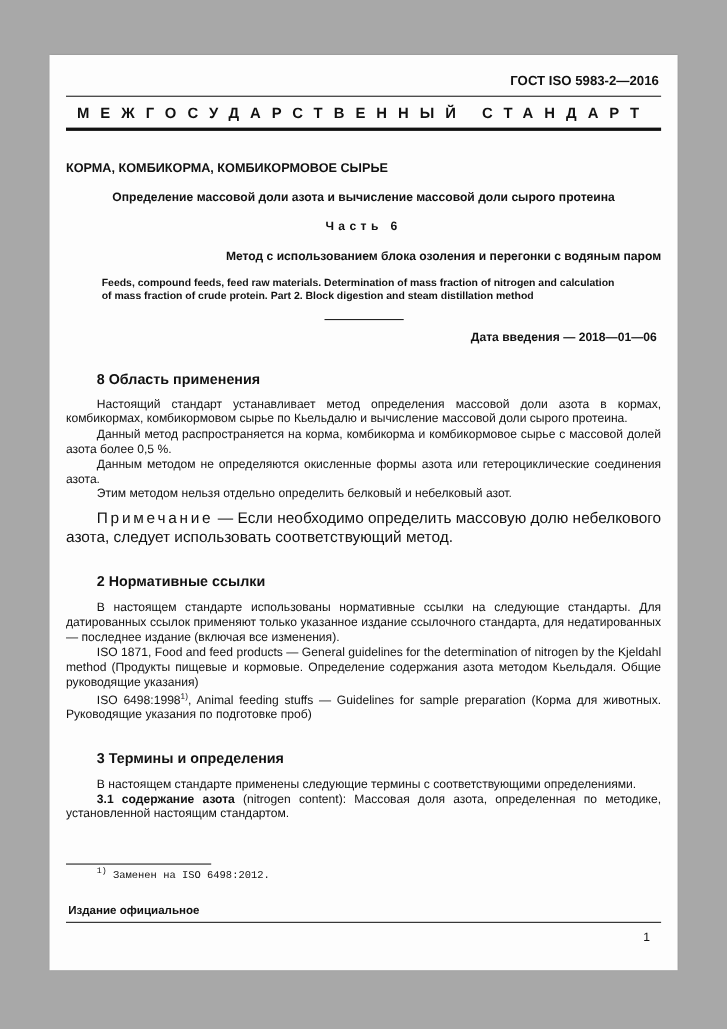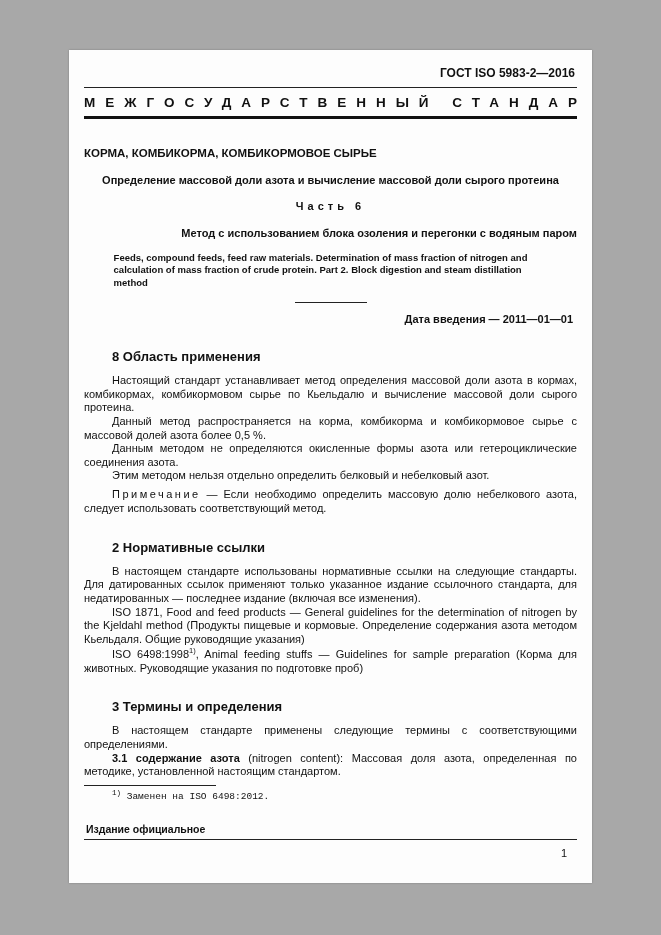--- a/index.html
+++ b/index.html
@@ -4,21 +4,21 @@
 <style>
   * { box-sizing: border-box; }
   html, body { margin: 0; padding: 0; }
   body {
     background: #a8a8a8;
     font-family: "Liberation Sans", sans-serif;
     color: #111;
     width: 661px;
   }
   .page {
-    width: 523px;
+    width: 571px;
     min-height: 832px;
     margin: 50px auto 53px;
     background: #fdfdfd;
     padding: 16px 15px 104px;
     position: relative;
     box-shadow: 0 0 2px rgba(0,0,0,.25);
   }
   .doc-number { text-align: right; font-weight: bold; font-size: 12px; padding-right: 2px; }
   hr { border: 0; margin: 0; }
   .rule-thin { border-top: 1px solid #222; margin-top: 7px; }
@@ -29,21 +29,21 @@
   .rule-thick { border-top: 3px solid #111; }
   .title-subject  { text-align: left; font-weight: bold; font-size: 11.5px; margin-top: 28px; }
   .title-subtitle { text-align: center; font-weight: bold; font-size: 11px;   margin-top: 15px; }
   .title-part     { text-align: center; font-weight: bold; font-size: 11px;   letter-spacing: 4px; margin-top: 14px; }
   .title-method   { text-align: right; font-weight: bold; font-size: 11px;   margin-top: 15px; }
   .title-english  { text-align: left; font-size: 9.5px; margin: 13px auto 0; width: 88%; line-height: 1.3; font-weight: bold; }
   .rule-short { border-top: 1px solid #222; width: 72px; margin: 13px auto 0; }
   .effective-date { text-align: right; font-weight: bold; font-size: 11px; margin-top: 10px; padding-right: 4px; }
   h2 { font-size: 13px; font-weight: bold; margin: 24px 0 10px; text-indent: 28px; }
   p { font-size: 11px; line-height: 1.24; margin: 0; text-align: justify; text-indent: 28px; }
-  p.note { font-size: 11px; margin-top: 4px; line-height: 1.3; }
+  p.note { font-size: 14px; margin-top: 4px; line-height: 1.3; }
   .note-label { letter-spacing: 2.5px; }
   .b { font-weight: bold; }
   sup { font-size: 7.5px; }
   .bottom { position: absolute; left: 15px; right: 15px; bottom: 24px; }
   .footnote-rule { border-top: 1px solid #222; width: 132px; }
   p.footnote { font-size: 9.5px; margin-top: 3px; text-indent: 28px; text-align: left; font-family: Liberation Mono, monospace; }
   .edition { font-weight: bold; font-size: 10.5px; margin-top: 20px; padding-left: 2px; }
   .footer-rule { border-top: 1px solid #222; margin-top: 4px; }
   .page-num { text-align: right; font-size: 11px; margin-top: 7px; padding-right: 10px; }
 </style>
@@ -58,21 +58,21 @@
   <hr class="rule-thick">
 
   <div class="title-subject">КОРМА, КОМБИКОРМА, КОМБИКОРМОВОЕ СЫРЬЕ</div>
   <div class="title-subtitle">Определение массовой доли азота и вычисление массовой доли сырого протеина</div>
   <div class="title-part">Часть 6</div>
   <div class="title-method">Метод с использованием блока озоления и перегонки с водяным паром</div>
   <div class="title-english">Feeds, compound feeds, feed raw materials. Determination of mass fraction of nitrogen and calculation of mass fraction of crude protein. Part 2. Block digestion and steam distillation method</div>
 
   <hr class="rule-short">
 
-  <div class="effective-date">Дата введения — 2011—01—01</div>
+  <div class="effective-date">Дата введения — 2018—01—06</div>
 
   <h2>8 Область применения</h2>
   <p>Настоящий стандарт устанавливает метод определения массовой доли азота в кормах, комбикормах, комбикормовом сырье по Кьельдалю и вычисление массовой доли сырого протеина.</p>
   <p>Данный метод распространяется на корма, комбикорма и комбикормовое сырье с массовой долей азота более 0,5 %.</p>
   <p>Данным методом не определяются окисленные формы азота или гетероциклические соединения азота.</p>
   <p>Этим методом нельзя отдельно определить белковый и небелковый азот.</p>
   <p class="note"><span class="note-label">Примечание</span> <span>— Если необходимо определить массовую долю небелкового азота, следует использовать соответствующий метод.</span></p>
 
   <h2>2 Нормативные ссылки</h2>
   <p>В настоящем стандарте использованы нормативные ссылки на следующие стандарты. Для датированных ссылок применяют только указанное издание ссылочного стандарта, для недатированных — последнее издание (включая все изменения).</p>

